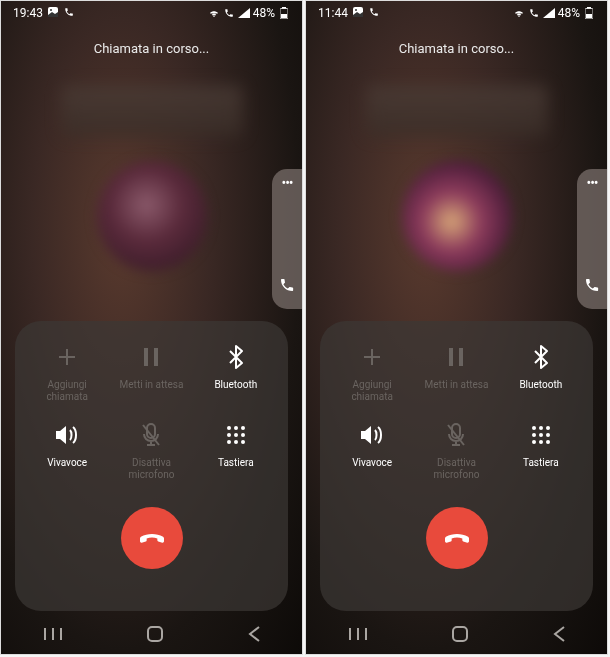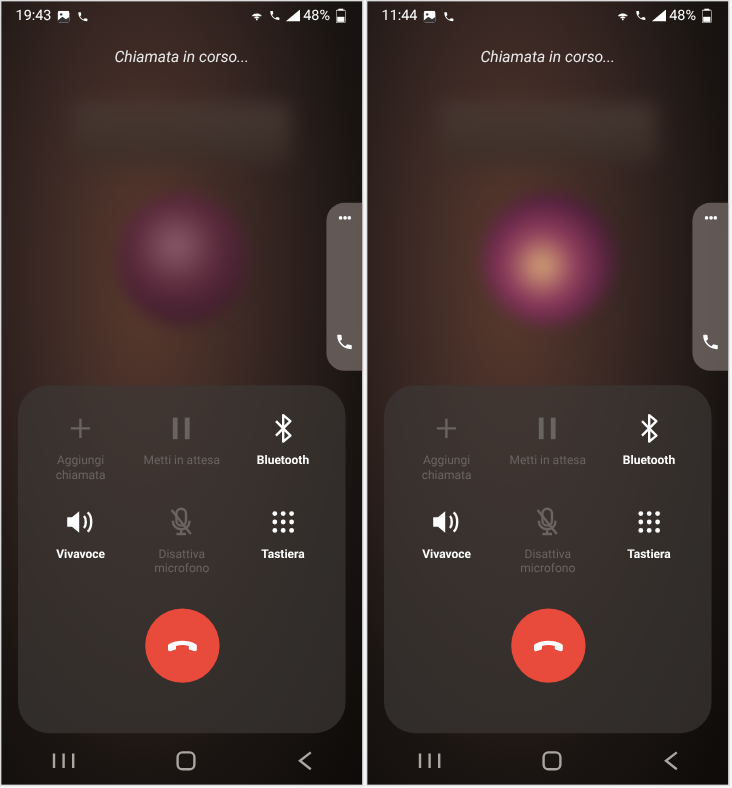--- a/index.html
+++ b/index.html
@@ -25,32 +25,31 @@
     position: absolute;
     top: 0; left: 0; right: 0;
     height: 24px;
     display: flex;
     align-items: center;
     padding: 0 12px;
     color: #fff;
     font-size: 12px;
     z-index: 10;
   }
-  .status-left { display: flex; align-items: flex-end; gap: 4px; }
+  .status-left { display: flex; align-items: flex-start; gap: 4px; }
   .status-right { margin-left: auto; display: flex; align-items: center; gap: 3px; justify-content: center; }
   .status-icon { width: 12px; height: 12px; display: inline-flex; align-items: center; justify-content: center; }
   
   .call-status {
     position: absolute;
     top: 40px;
     left: 0; right: 0;
     text-align: center;
     color: #eaeaea;
     font-size: 13px;
-    font-style: italic;
   }
   
   .contact-name {
     position: absolute;
     top: 85px;
     left: 50%;
     transform: translateX(-50%);
     width: 180px;
     height: 50px;
     filter: blur(8px);
@@ -111,21 +110,21 @@
   }
   .row { display: flex; justify-content: space-around; margin-bottom: 18px; }
   .ctl {
     width: 80px;
     display: flex;
     flex-direction: column;
     align-items: center;
     color: #c8c4c0;
   }
   .ctl.dim { color: #6a6460; }
-  .ctl.bright { color: #fff; font-weight: bold; }
+  .ctl.bright { color: #fff; }
   .ctl .ico {
     width: 28px; height: 28px;
     display: flex; align-items: center; justify-content: center;
     margin-bottom: 8px;
   }
   .ctl .lbl { font-size: 10px; text-align: center; line-height: 12px; white-space: pre-line; }
   
   .end-call {
     margin: 8px auto 0;
     width: 62px; height: 62px;

